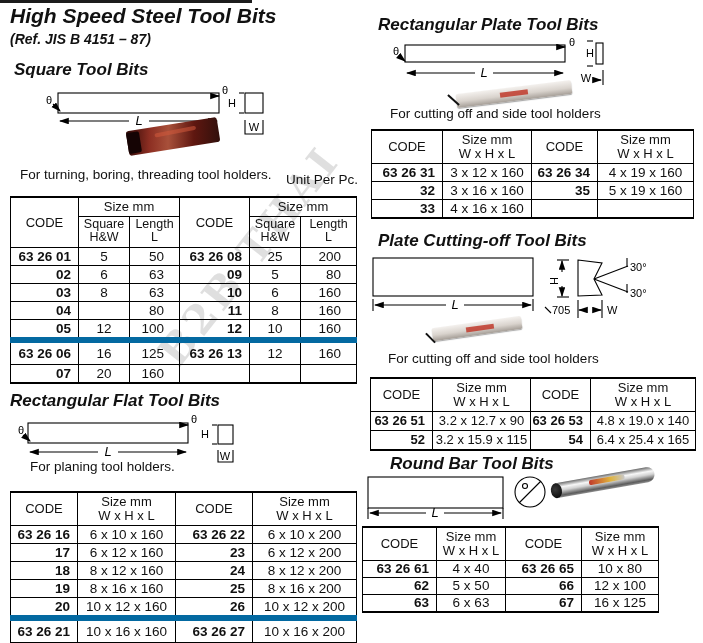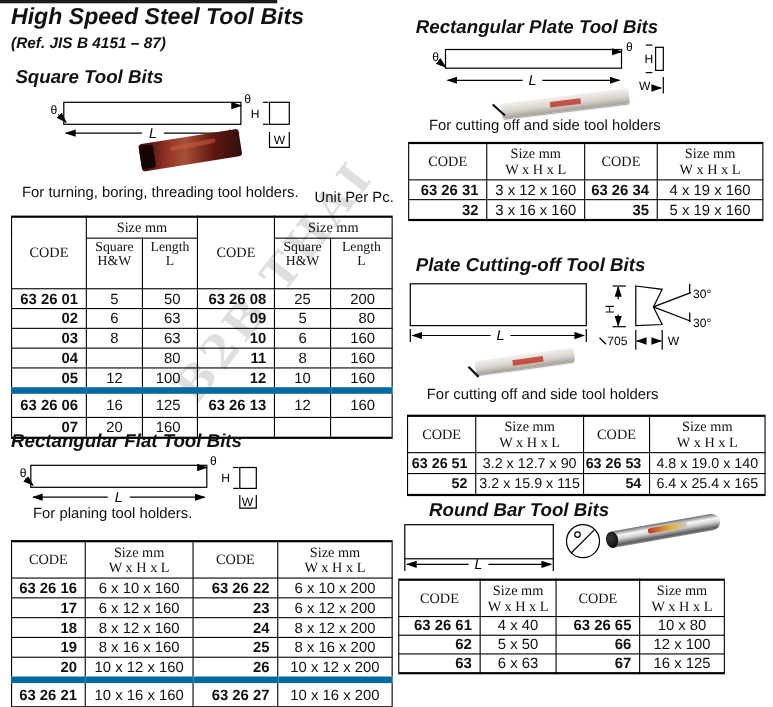--- a/index.html
+++ b/index.html
@@ -21,22 +21,22 @@
   svg line, svg path, svg rect, svg polygon, svg circle{stroke:#000;fill:none;stroke-width:1.1px;}
   svg rect.solid{fill:#fff;}
   svg polygon.solid{fill:#fff;}
   svg marker path{fill:#000;stroke:none;}
   svg text{fill:#000;stroke:none;font-family:"Liberation Sans",sans-serif;font-size:11px;}
   svg text.dimL{font-size:13px;font-style:italic;}
   table{position:absolute;z-index:1;border-collapse:collapse;table-layout:fixed;background:transparent;
         border-top:2px solid #000;border-bottom:2px solid #000;
         border-left:1px solid #000;border-right:1px solid #000;}
   th,td{border:1px solid #000;text-align:center;padding:0;}
-  th{font-weight:normal;font-size:13px;line-height:14px;padding:2px 0;font-family:Liberation Serif, serif;}
-  thead tr.sub th{font-size:12.5px;line-height:13px;padding:1px 0 18px;}
+  th{font-weight:normal;font-size:13px;line-height:14px;padding:2px 0;}
+  thead tr.sub th{font-size:12.5px;line-height:13px;padding:1px 0 3px;}
   thead tr.sub th div{pointer-events:none;}
   td{font-size:13.5px;line-height:17px;height:17px;}
   td.code{font-weight:bold;text-align:right;padding-right:7px;white-space:nowrap;}
   td.len{text-align:right;padding-right:15px;}
   tr.sep td{border-top:6px solid #0369a1;padding-top:2px;padding-bottom:2px;}
   .t-round td{line-height:16px;height:16px;}
   .t-cutoff td{line-height:18px;height:18px;font-size:13px;margin-top:25px;}
   
   .photo{position:absolute;z-index:1;}
   .sq-photo{left:127px;top:124px;width:92px;height:25px;transform:rotate(-9deg);border-radius:3px;
@@ -345,20 +345,26 @@
           <td class="val">3 x 12 x 160</td>
           <td class="code">63 26 34</td>
           <td class="val">4 x 19 x 160</td>
         </tr>
         <tr>
           <td class="code">32</td>
           <td class="val">3 x 16 x 160</td>
           <td class="code">35</td>
           <td class="val">5 x 19 x 160</td>
         </tr>
+        <tr>
+          <td class="code">33</td>
+          <td class="val">4 x 16 x 160</td>
+          <td class="code"></td>
+          <td class="val"></td>
+        </tr>
       </tbody>
   </table>
 
   <div class="abs sec-title" style="left:378px;top:231px">Plate Cutting-off Tool Bits</div>
 
   <svg class="abs" style="left:368px;top:252px" width="178" height="64">
     <defs>
         <marker id="a4" markerWidth="9" markerHeight="8" refX="8" refY="3" orient="auto">
           <path d="M0,0L9,3L0,6z"></path>
         </marker>

